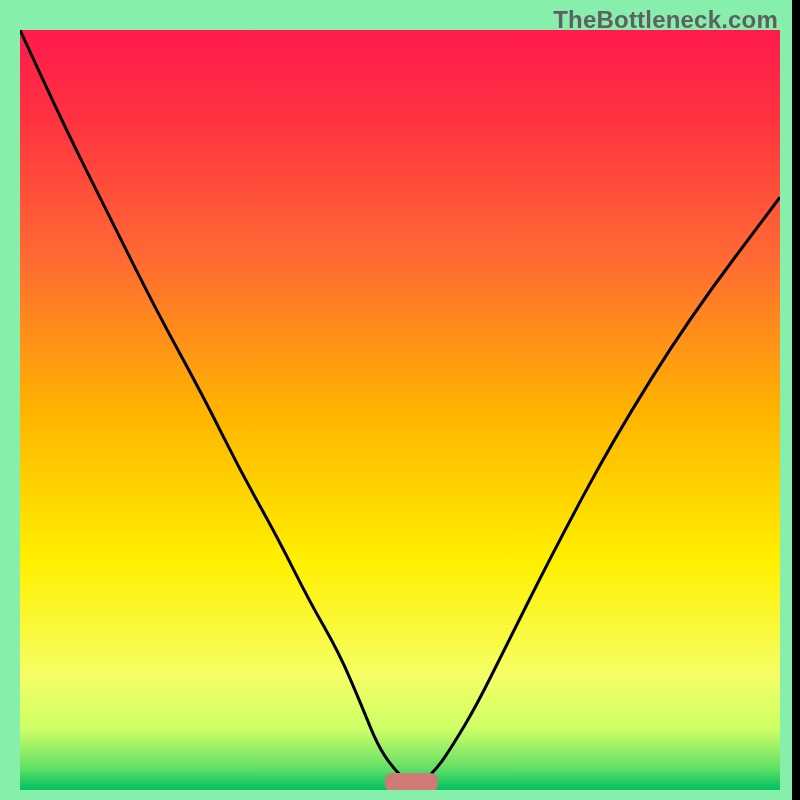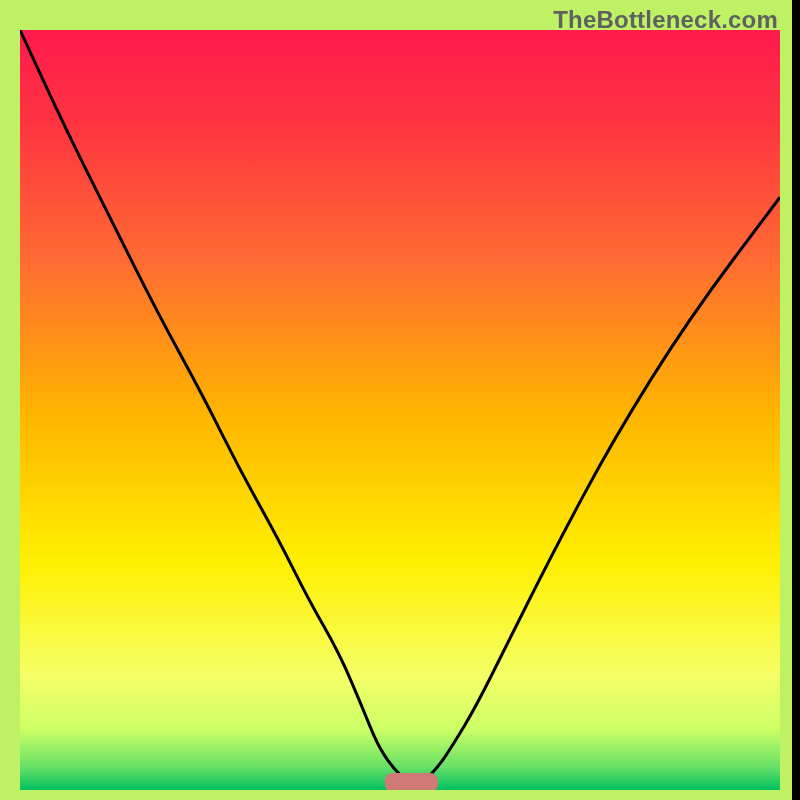--- a/index.html
+++ b/index.html
@@ -8,21 +8,21 @@
     width: 800px;
     height: 800px;
     background: #000;
     font-family: Arial, Helvetica, sans-serif;
     overflow: hidden;
   }
   .frame {
     position: relative;
     width: 792px;
     height: 800px;
-    background: #bef264;
+    background: #86efac;
   }
   .watermark {
     position: absolute;
     top: 6px;
     right: 14px;
     color: #606060;
     font-size: 24px;
     font-weight: 600;
     letter-spacing: 0.2px;
     z-index: 5;

